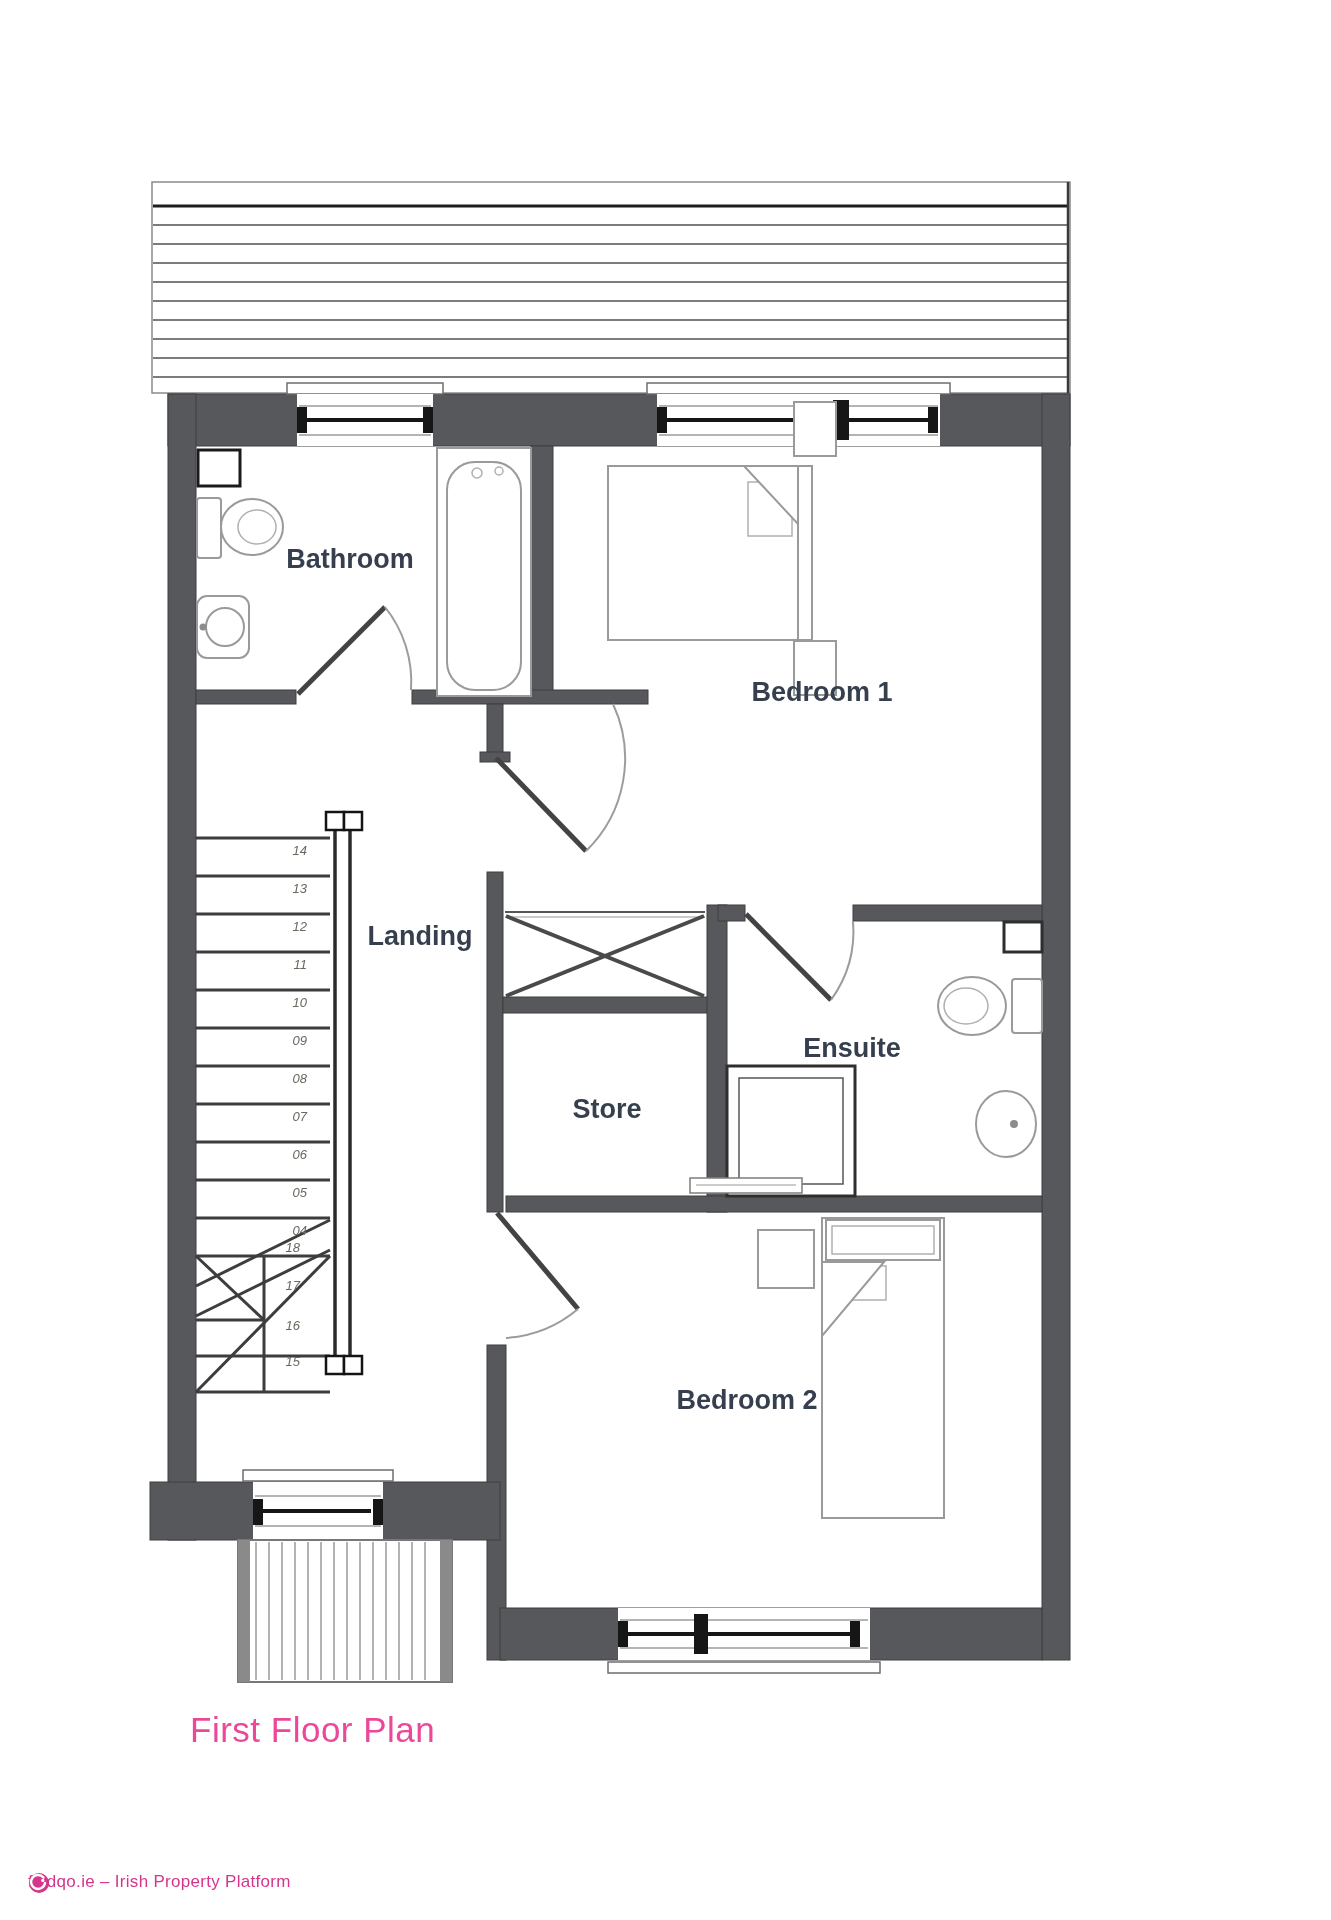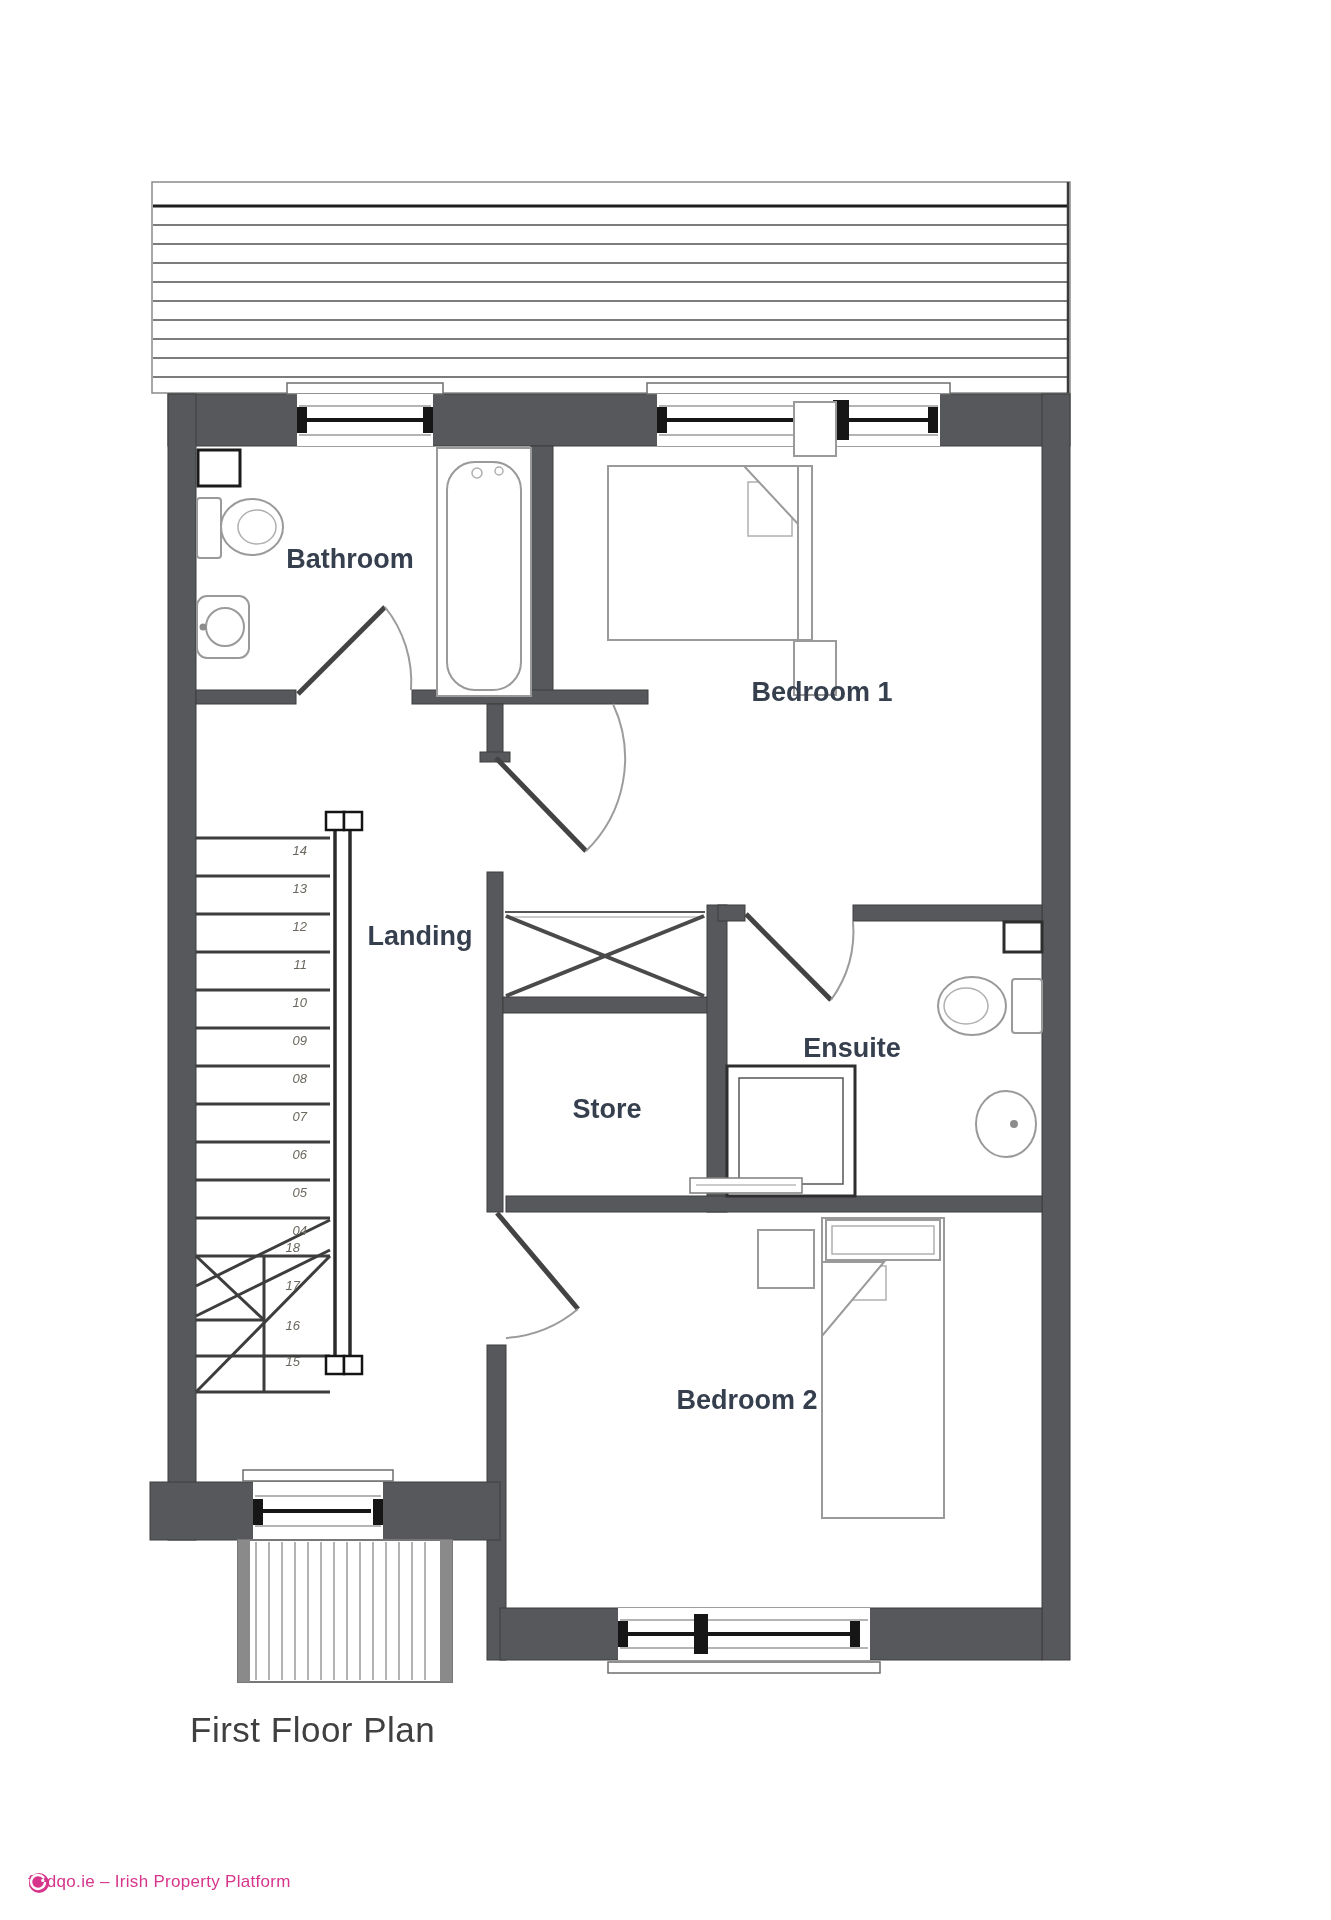--- a/index.html
+++ b/index.html
@@ -26,21 +26,21 @@
   .arc{fill:none;stroke:#9c9c9c;stroke-width:2;}
   .xline{stroke:#4a4a4a;stroke-width:4;}
   .hatchline{stroke:#7c7c7c;stroke-width:2;}
 
   .room{font-weight:bold;font-size:27px;fill:#363f4e;text-anchor:middle;
         font-family:"Liberation Sans",sans-serif;}
   .treadnum{font-style:italic;font-size:13px;fill:#6b675f;text-anchor:end;
         font-family:"Liberation Sans",sans-serif;}
 
   #plan-title{position:absolute;left:190px;top:1710px;font-size:35px;
-        color:#404040;letter-spacing:.5px;}
+        color:#ec4899;letter-spacing:.5px;}
   #watermark{position:absolute;left:28px;top:1872px;display:flex;
         align-items:center;gap:9px;color:#d6358b;font-size:17px;
         font-weight:500;letter-spacing:.3px;}
 </style>
 </head>
 <body>
 
 <div id="canvas">
 <svg width="1331" height="1920" viewBox="0 0 1331 1920">
 

